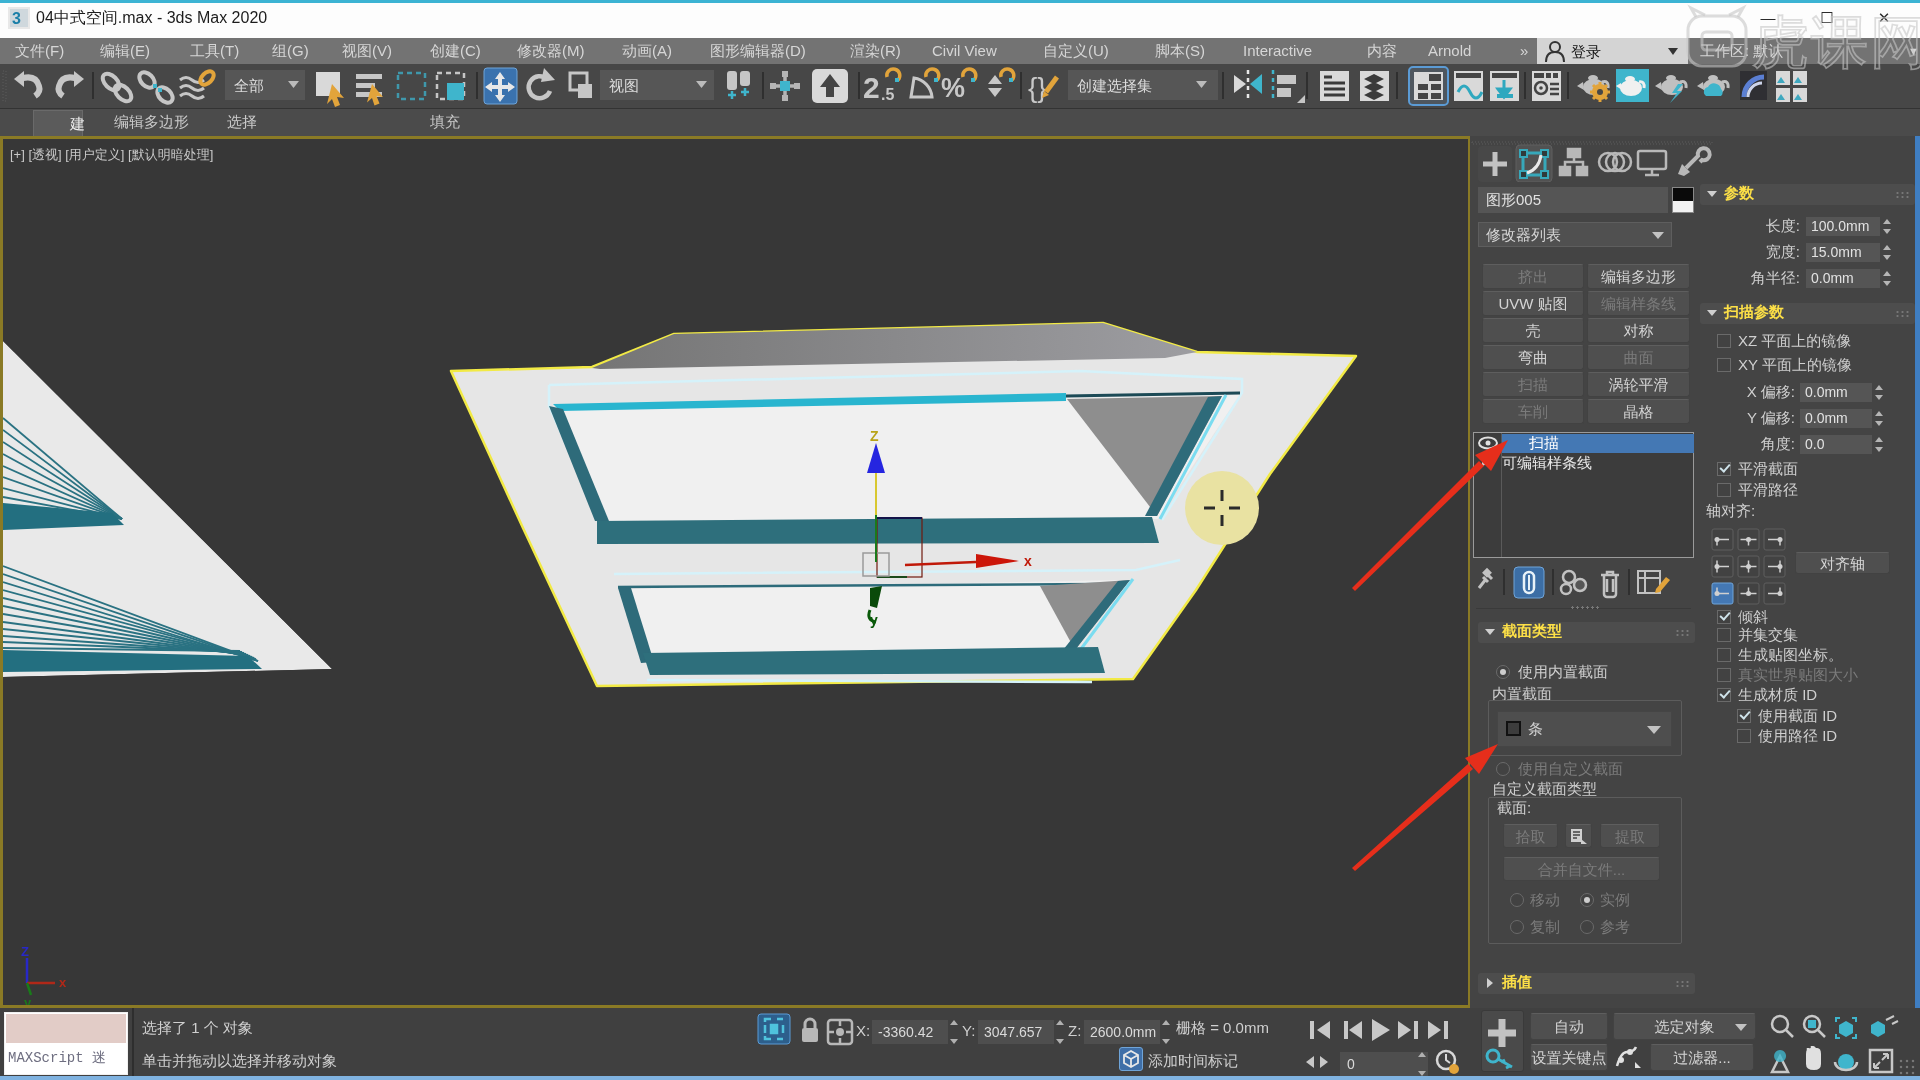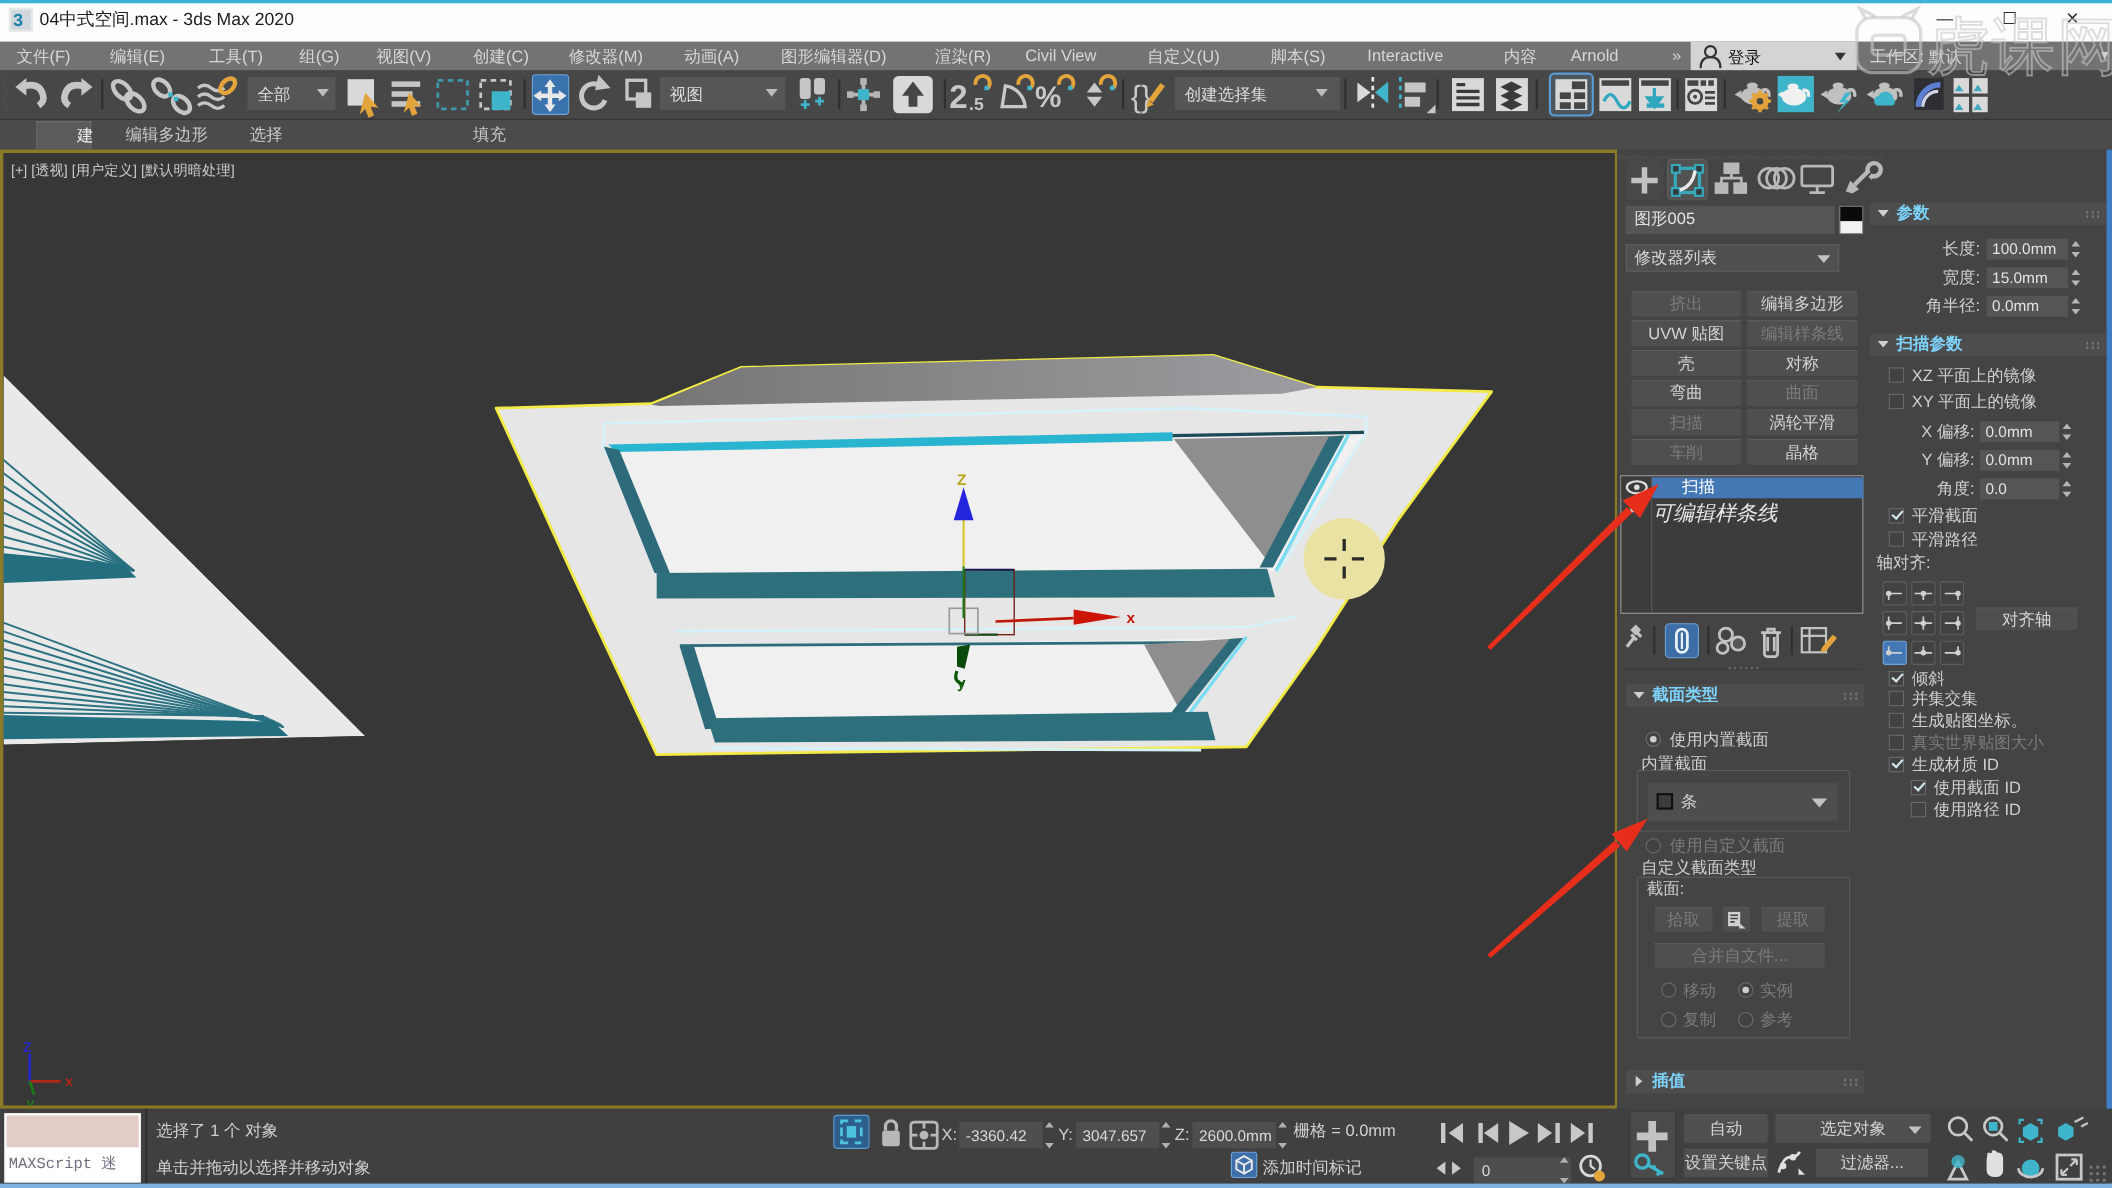--- a/index.html
+++ b/index.html
@@ -29,21 +29,21 @@
   .spin:after { bottom:2px; border-top:5px solid #b5b5b5; }
   svg { position:absolute; left:0; top:0; }
   .btn { position:absolute; background:#4f4f4f; border:1px solid #424242; border-top-color:#5e5e5e; border-radius:3px; color:#d4d4d4; font-size:15px; text-align:center; }
   .btn.dim { color:#7b7b7b; }
   .cb { position:absolute; width:14px; height:14px; background:#424242; border:1px solid #6a6a6a; }
   .cb.on:before { content:""; position:absolute; left:2px; top:1px; width:8px; height:4px; border-left:2px solid #cfe3ea; border-bottom:2px solid #cfe3ea; transform:rotate(-48deg); }
   .rad { position:absolute; width:14px; height:14px; background:#424242; border:1px solid #6a6a6a; border-radius:50%; }
   .rad.on:before { content:""; position:absolute; left:3px; top:3px; width:6px; height:6px; background:#cdcdcd; border-radius:50%; }
   .lbl { position:absolute; font-size:15px; color:#cfcfcf; white-space:nowrap; }
   .lbl.dim { color:#7b7b7b; }
-  .roll { position:absolute; background:#4d4d4d; border-radius:3px; font-size:15px; font-weight:bold; color:#7dd3fc; }
+  .roll { position:absolute; background:#4d4d4d; border-radius:3px; font-size:15px; font-weight:bold; color:#fde047; }
   .roll .grip { position:absolute; right:6px; top:7px; width:14px; height:8px;
      background-image:radial-gradient(circle, #777 1px, transparent 1.2px); background-size:5px 4px; }
   .gbox { position:absolute; border:1px solid #5c5c5c; border-radius:2px; }
 </style>
 </head>
 <body>
 <div class="abs" id="titlebar"></div>
 <div class="abs" id="title-ico">
  <svg width="22" height="22">
       <rect x="0" y="0" width="22" height="22" fill="#e8e8e8"></rect>
@@ -396,21 +396,21 @@
  <div class="abs" style="left:3px;top:296px;width:221px;height:126px;background:#3c3c3c;border:1px solid #9a9a9a;">
    <div class="abs" style="left:0;top:1px;width:28px;height:19px;background:#3c3c3c;">
      <svg width="28" height="19">
           <ellipse cx="14" cy="9" rx="9" ry="5.5" fill="none" stroke="#e0e0e0" stroke-width="2"></ellipse>
           <circle cx="14" cy="9" r="2.5" fill="#e0e0e0"></circle>
         </svg>
    </div>
    <div class="abs" style="left:27px;top:0;width:1px;height:124px;background:#5a5a5a;"></div>
       <div class="abs" style="left:28px;top:1px;width:192px;height:19px;background:#4478b4;color:#fff;font-size:15px;line-height:18px;"><span style="margin-left:27px;">扫描</span></div>
    <div class="abs" style="left:8px;top:22px;color:#d6d6d6;font-size:11px;">▶</div>
-   <div class="abs" style="left:28px;top:21px;color:#e8e8e8;font-size:19px;font-style:italic;">可编辑样条线</div>
+   <div class="abs" style="left:28px;top:21px;color:#e8e8e8;font-size:15px;">可编辑样条线</div>
  </div>
  <svg style="left:0;top:429px;" width="230" height="36">
   <path d="M16 8 l6 6 m-9 -2 l5 5 m-2 -3 l-7 9" stroke="#c2c2c2" stroke-width="3" fill="none"></path>
   <rect x="14" y="4" width="7" height="7" fill="#c2c2c2" transform="rotate(45 17 7)"></rect>
   <rect x="33" y="4" width="2" height="26" fill="#2f2f2f"></rect>
   <rect x="44" y="2" width="30" height="31" rx="4" fill="#3c6ea5" stroke="#6fa4d8"></rect>
   <rect x="54" y="7" width="10" height="21" rx="5" fill="none" stroke="#e8f2f8" stroke-width="2.5"></rect>
   <path d="M59 10 v15" stroke="#e8f2f8" stroke-width="2"></path>
   <rect x="82" y="4" width="2" height="26" fill="#2f2f2f"></rect>
   <g fill="none" stroke="#c2c2c2" stroke-width="2.5">

